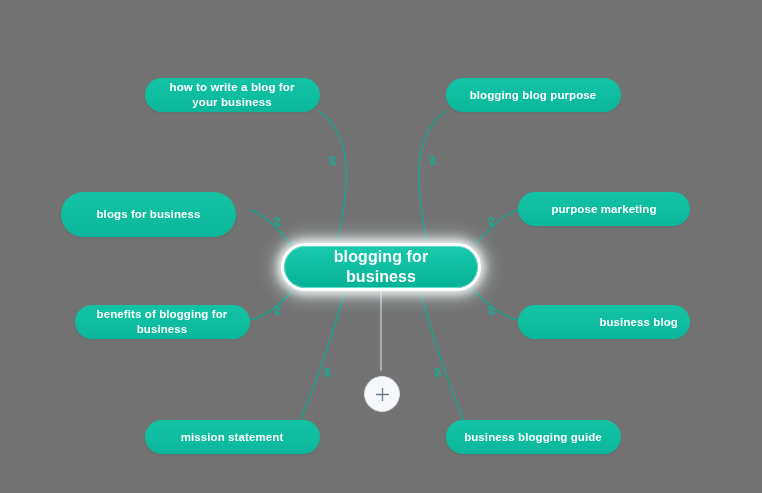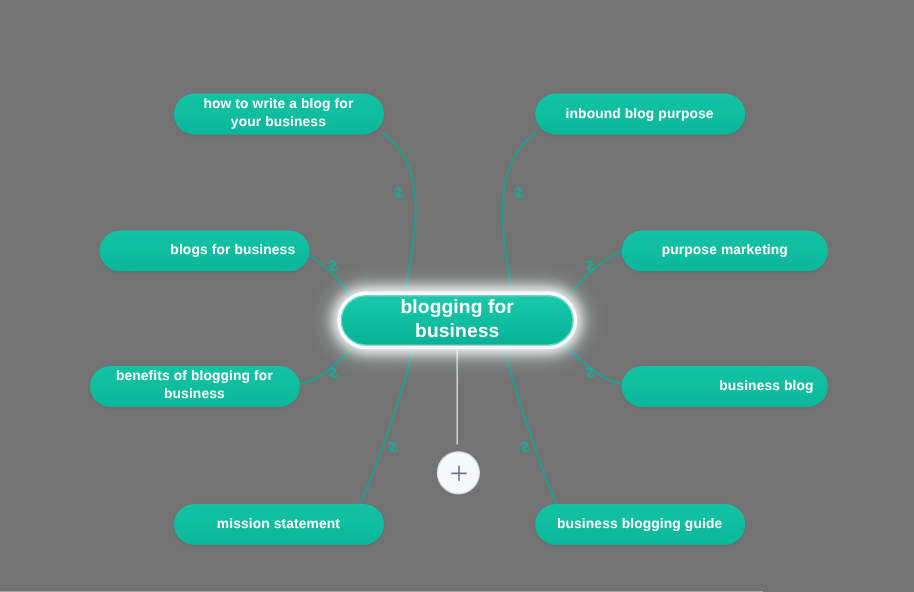--- a/index.html
+++ b/index.html
@@ -196,23 +196,23 @@
           </g>
         </svg>
       </div>
     </div>
 
   <div id="node-layer">
       <div class="node leaf" style="width: 175px; height: 34px; left: 144.5px; top: 78px;">
         <span class="label">how to write a blog for your business</span>
       </div>
       <div class="node leaf" style="width: 175px; height: 34px; left: 445.5px; top: 78px;">
-        <span class="label">inbound blog purpose</span>
-      </div>
-      <div class="node leaf" style="width: 175px; height: 34px; left: 83px; top: 192px; text-align: right;">
+        <span class="label">blogging blog purpose</span>
+      </div>
+      <div class="node leaf" style="width: 175px; height: 45px; left: 61px; top: 192px;">
         <span class="label">blogs for business</span>
       </div>
       <div class="node leaf" style="width: 172px; height: 34px; left: 518px; top: 192px;">
         <span class="label">purpose marketing</span>
       </div>
       <div class="node leaf" style="width: 175px; height: 34px; left: 74.5px; top: 305px;">
         <span class="label">benefits of blogging for business</span>
       </div>
       <div class="node leaf" style="width: 172px; height: 34px; left: 518px; top: 305px; text-align: right;">
         <span class="label">business blog</span>

